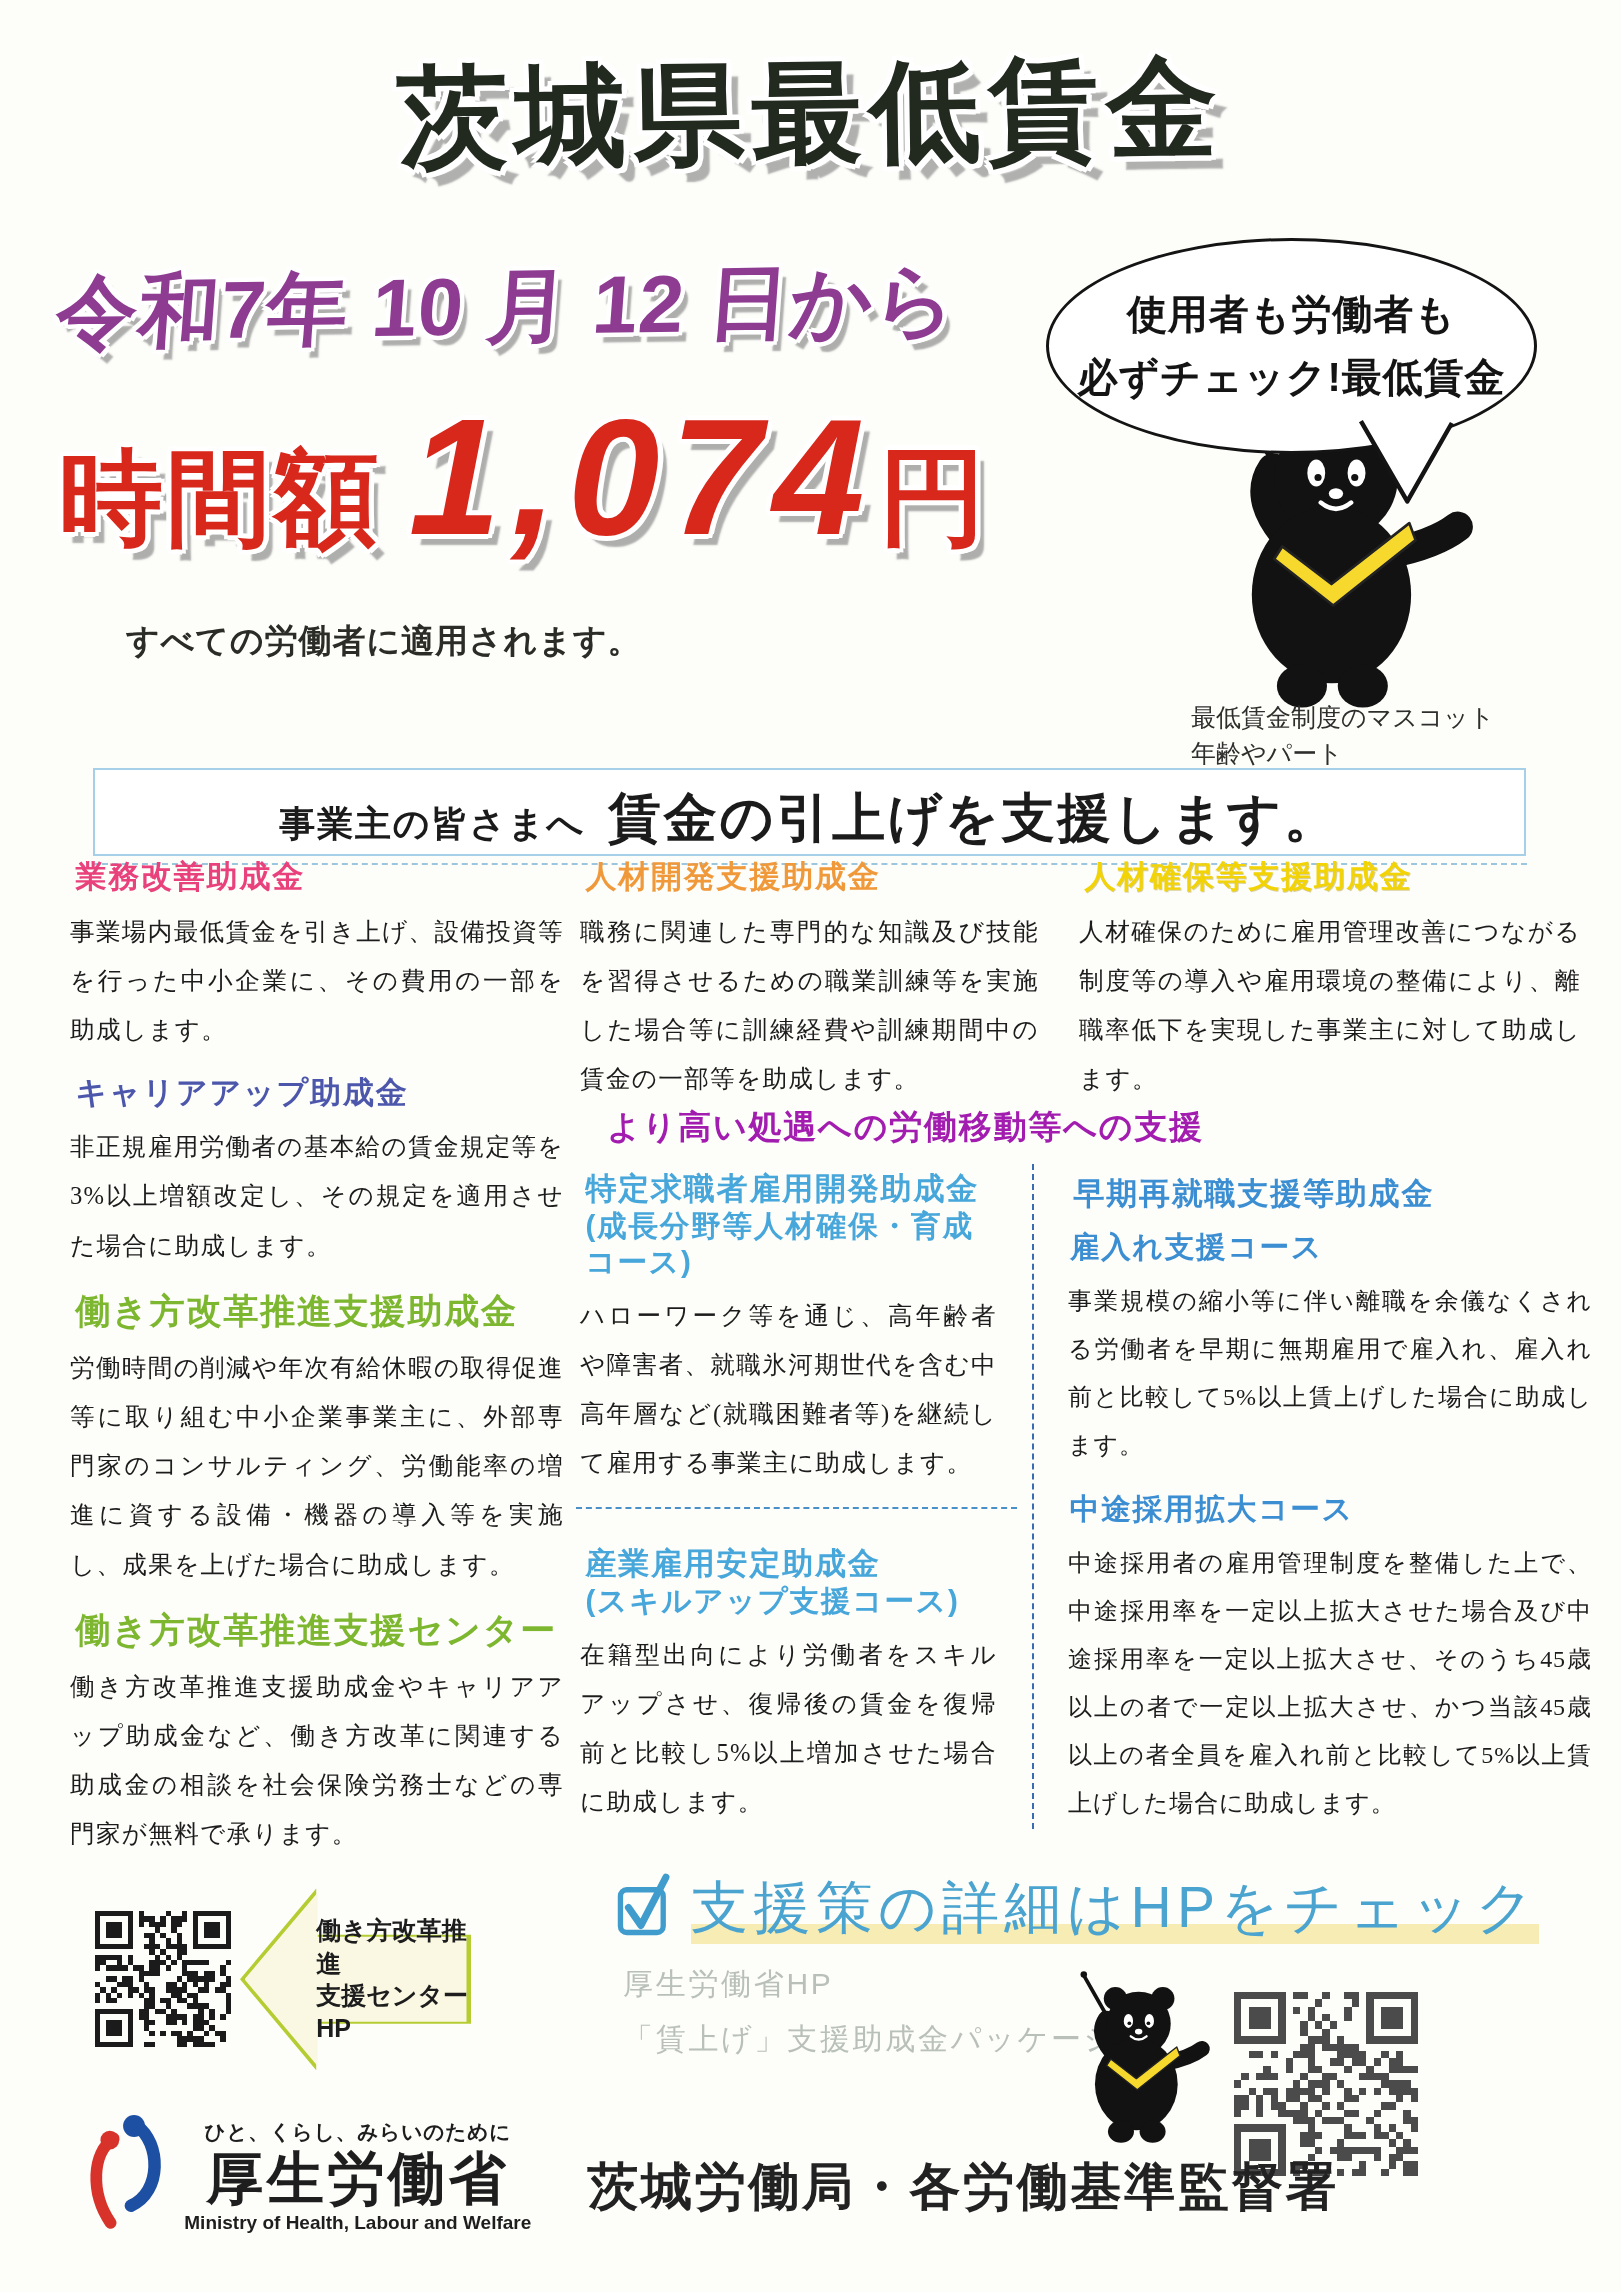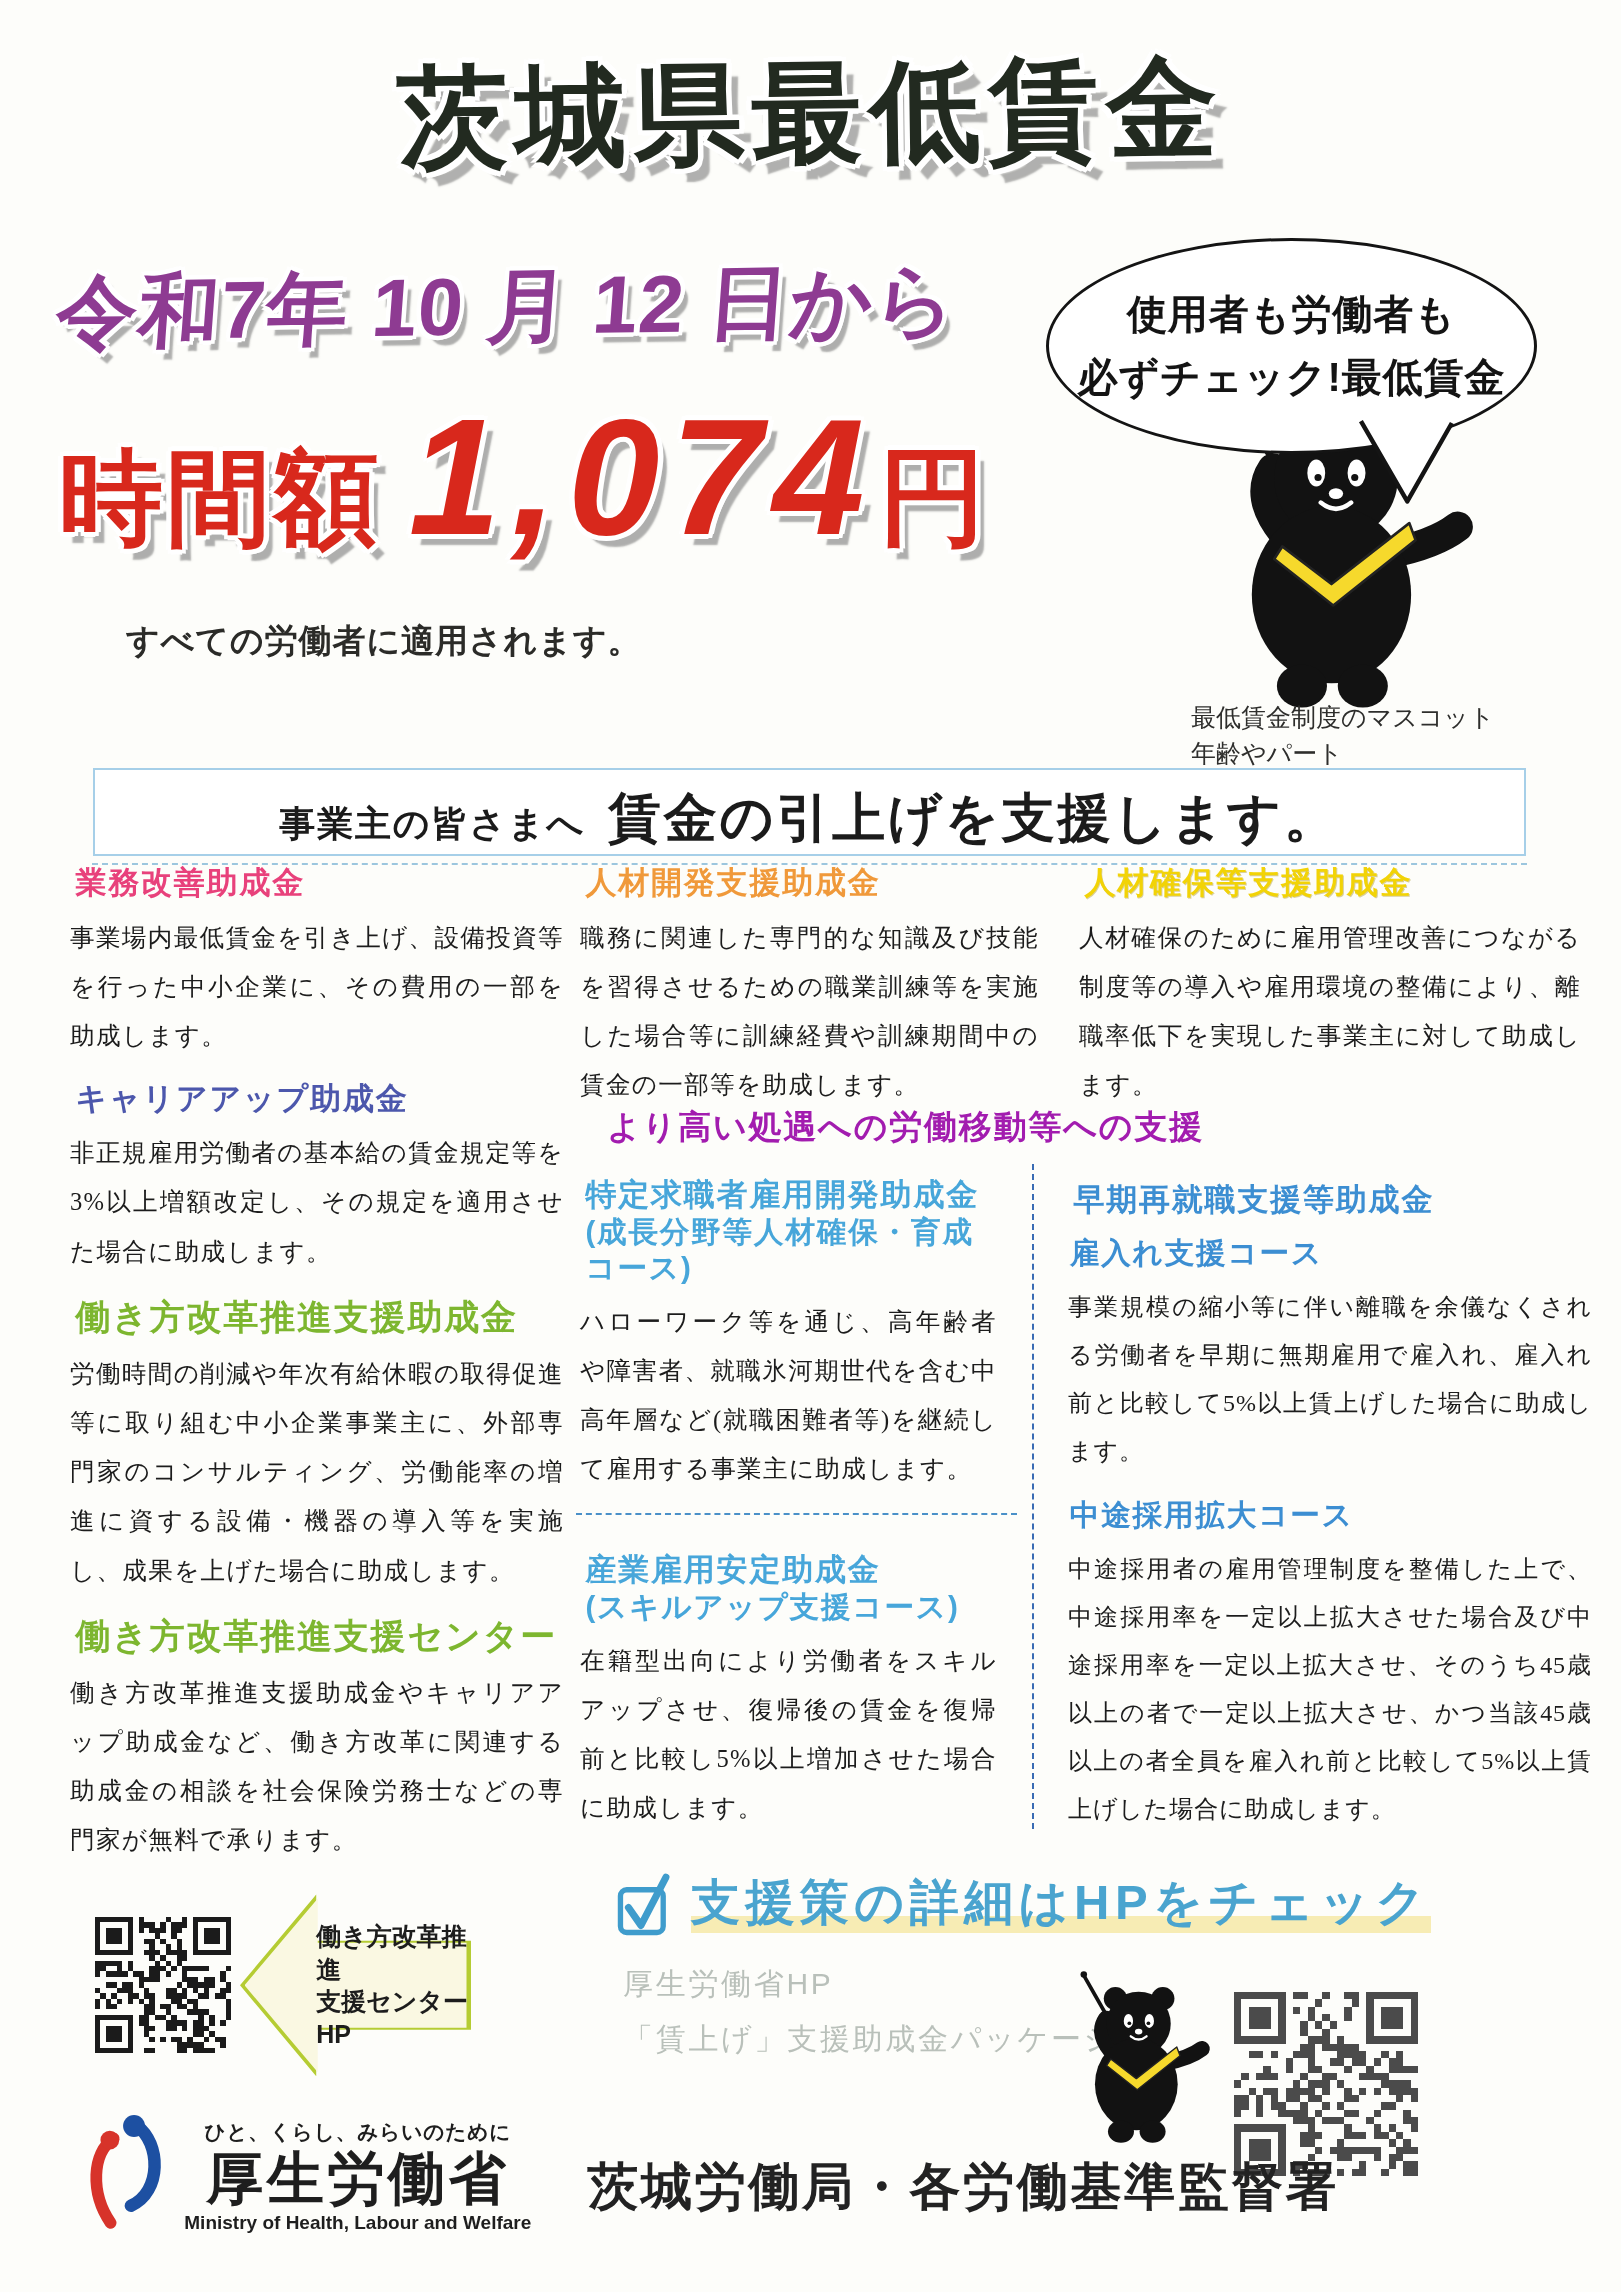--- a/index.html
+++ b/index.html
@@ -37,21 +37,21 @@
   
   .banner{position:absolute;left:93px;top:768px;width:1433px;height:88px;background:#fff;
     border:2.7px solid #a6cfe8;display:flex;align-items:baseline;justify-content:center;gap:23px;
     box-sizing:border-box;padding-top:12.5px;}
   .banner:after{content:"";position:absolute;left:-2.7px;right:-2.7px;bottom:-10.7px;
     border-top:2.7px dashed #9cc6de;}
   .banner-lead{font-weight:900;font-size:36px;color:#1b1b1b;letter-spacing:1.8px;}
   .banner-title{font-weight:900;font-size:53px;color:#1b1b1b;letter-spacing:2.7px;}
 
   
-  .col{position:absolute;margin-top:6px;}
+  .col{position:absolute;}
   .col1{left:70px;top:858px;width:494px;}
   .col2{left:580px;top:858px;width:459px;}
   .col2b{left:580px;top:1170px;width:417px;}
   .col3a{left:1079px;top:858px;width:502px;}
   .col3b{left:1068px;top:1175px;width:524px;}
   .mid-heading{position:absolute;left:607px;top:1105px;width:609px;font-weight:900;font-size:33px;
     color:#a21caf;letter-spacing:1.8px;}
   .vdash{position:absolute;left:1032px;top:1164px;height:665px;border-left:2.7px dashed #3a6cb4;}
 
   .sec-title{font-weight:900;font-size:31px;letter-spacing:1.8px;margin:0 0 10.7px 5.4px;line-height:1.22;}
@@ -75,21 +75,21 @@
     clip-path:polygon(0% 50%,33% 5%,33% 28%,100% 28%,100% 72%,33% 72%,33% 95%);}
   .arrow-outer{inset:0;background:#b5cc33;}
   .arrow-inner{inset:4.5px;background:#faf8e2;}
   .arrow-text{position:absolute;left:33%;top:28%;width:66%;height:44%;display:flex;
     flex-direction:column;justify-content:center;align-items:center;}
   .arrow-text span{font-weight:900;font-size:25px;color:#1d1d1d;line-height:1.3;letter-spacing:0;}
 
   
   .hp-check{position:absolute;left:616px;top:1870px;display:flex;align-items:flex-start;gap:18px;}
   .hp-checkbox{width:57px;height:68px;flex:none;}
-  .hp-heading{font-weight:700;font-size:49px;color:#4aa4cf;letter-spacing:5.4px;
+  .hp-heading{font-weight:400;font-size:57px;color:#4aa4cf;letter-spacing:5.4px;
     background:linear-gradient(180deg,transparent 70%,#f7ecb4 70%,#f7ecb4 96%,transparent 96%);}
   .hp-faded{position:absolute;left:623px;top:1969px;font-weight:500;font-size:30px;color:#b9c0ba;
     letter-spacing:2.7px;line-height:1.0;}
   .hp-faded .l2{margin-top:25px;}
   .bear-small{position:absolute;left:1041px;top:1967px;width:186px;height:179px;}
   .qr2{position:absolute;left:1234px;top:1992px;width:184px;height:184px;}
 
   
   .footer{position:absolute;left:84px;top:2099px;width:1469px;display:flex;align-items:center;}
   .mhlw-logo{width:86px;height:154px;flex:none;}

